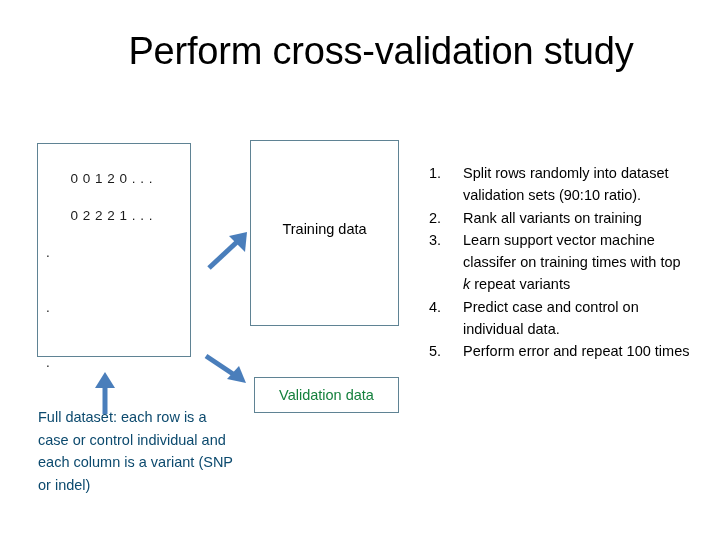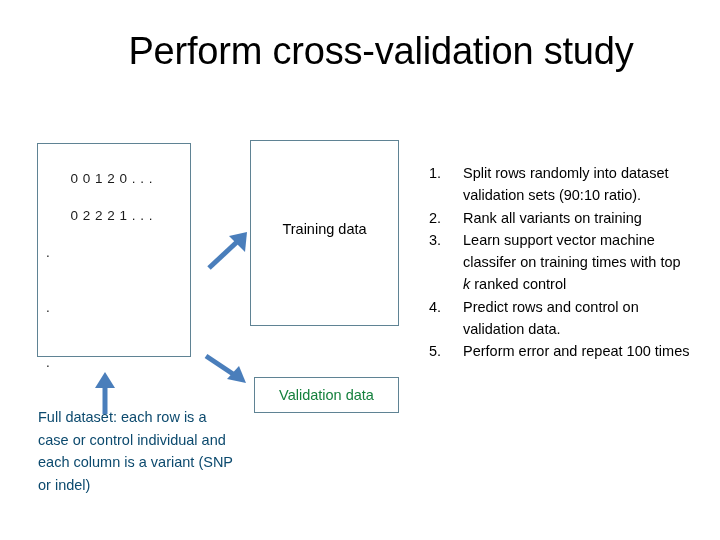--- a/index.html
+++ b/index.html
@@ -216,26 +216,26 @@
       <span class="step-text">Split rows randomly into dataset validation sets (90:10 ratio).</span>
     </div>
 
     <div class="step">
       <span class="step-num">2.</span>
       <span class="step-text">Rank all variants on training</span>
     </div>
 
     <div class="step">
       <span class="step-num">3.</span>
-      <span class="step-text"><span>Learn support vector machine classifer on training times with top </span><span class="italic-k">k</span><span> ranked control</span></span>
+      <span class="step-text"><span>Learn support vector machine classifer on training times with top </span><span class="italic-k">k</span><span> repeat variants</span></span>
     </div>
 
     <div class="step">
       <span class="step-num">4.</span>
-      <span class="step-text">Predict rows and control on validation data.</span>
+      <span class="step-text">Predict case and control on individual data.</span>
     </div>
 
     <div class="step">
       <span class="step-num">5.</span>
       <span class="step-text">Perform error and repeat 100 times</span>
     </div>
 
   </div>
 
 </div>

